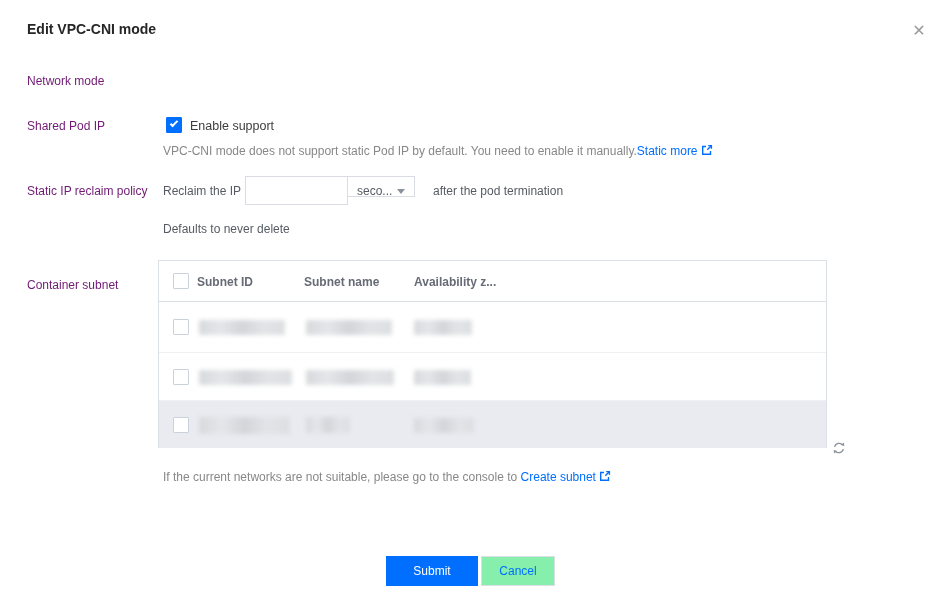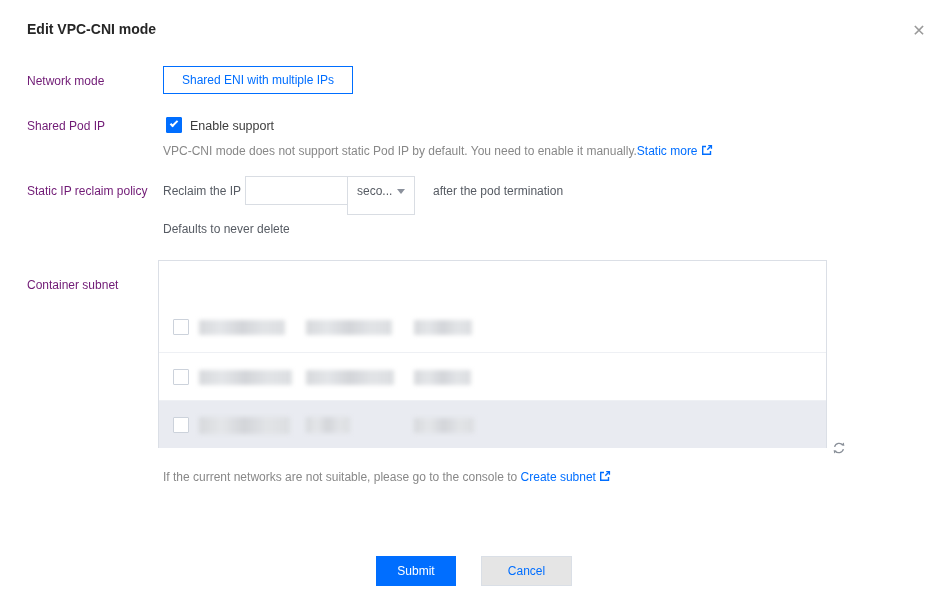--- a/index.html
+++ b/index.html
@@ -26,21 +26,21 @@
   .enable-label { position:absolute; left:190px; top:119px; font-size:12.5px; color:#3d3d3d; }
 
   .desc-line { position:absolute; left:163px; top:144px; font-size:12px; color:#888; white-space:nowrap; }
   .link { color:#006eff; cursor:pointer; text-decoration:none; }
   .ext-icon { display:inline-block; vertical-align:-1px; margin-left:3px; }
 
   .inline-text { position:absolute; font-size:12px; color:#565b63; }
 
   .num-input { position:absolute; left:245px; top:176px; width:103px; height:29px;
                border:1px solid #d9dde3; background:#fff; font-size:12px; padding:0 6px; color:#333; outline:none; }
-  .unit-select { position:absolute; left:347px; top:176px; width:68px; height:39px;
+  .unit-select { position:absolute; left:347px; top:176px; width:68px; height:21px;
                  border:1px solid #d9dde3; background:#fff; cursor:pointer;padding-left:10px; }
   .unit-select .val { position:absolute; left:9px; top:7px; font-size:12px; color:#565b63; }
   .unit-select .arrow { position:absolute; right:9px; top:12px; width:0; height:0;
                  border-left:4px solid transparent; border-right:4px solid transparent;
                  border-top:5px solid #8b919c; }
 
   .subnet-table { position:absolute; left:158px; top:260px; width:669px; height:188px;
                   border:1px solid #dbdfe6; background:#fff; }
   .thead { position:absolute; left:0; top:0; width:100%; height:41px; border-bottom:1px solid #dbdfe6; }
   .th { position:absolute; top:14px; font-size:12px; font-weight:bold; color:#666b75; white-space:nowrap; }
@@ -49,33 +49,32 @@
   .trow.r2 { top:91px; height:48px; border-top:1px solid #eef0f4; }
   .trow.r3 { top:139px; height:48px; border-top:1px solid #eef0f4; background:#e9ebf1; }
   .blur-block { position:absolute; height:15px; border-radius:1px; filter:blur(2px);
       background:linear-gradient(90deg,#d7d9dc 0%,#e4e6e9 25%,#d3d5d9 50%,#e2e4e7 75%,#dcdee1 100%); }
 
   .refresh-btn { position:absolute; left:831px; top:440px; width:18px; height:18px; cursor:pointer; }
 
   .notes { position:absolute; left:163px; top:468px; font-size:12px; color:#888; line-height:19.5px; white-space:nowrap; }
 
   .btn { position:absolute; top:556px; height:30px; font-size:12px; text-align:center; line-height:28px; cursor:pointer; }
-  .btn-submit { left:376px; width:80px; background:#006eff; border:1px solid #006eff; color:#fff; }
-  .btn-cancel { left:481px; width:91px; background:#e5e5e5; border:1px solid #dadfe6; color:#006eff; }
+  .btn-submit { left:386px; width:92px; background:#006eff; border:1px solid #006eff; color:#fff; }
+  .btn-cancel { left:481px; width:74px; background:#86efac; border:1px solid #dadfe6; color:#006eff; }
 </style>
 </head>
 <body>
 
 <div class="dialog">
 
   <div class="title">Edit VPC-CNI mode</div>
   <div class="close-btn">✕</div>
 
   <div class="field-label" style="top:74px;">Network mode</div>
-  <div class="mode-btn">Shared ENI with multiple IPs</div>
 
   <div class="field-label" style="top:119px;">Shared Pod IP</div>
   <div class="checkbox checked" style="left:166px; top:117px;">
     <span class="tick"></span>
   </div>
   <div class="enable-label">Enable support</div>
   <div class="desc-line"><span>VPC-CNI mode does not support static Pod IP by default. You need to enable it manually.</span><span class="link">Static more</span><span class="ext-icon"><svg width="12" height="12" viewBox="0 0 12 12">
           <path d="M5 2.5H1.7v7.8h7.8V7" fill="none" stroke="#006eff" stroke-width="1.4"></path>
           <path d="M7.2 1.6h3.2v3.2" fill="none" stroke="#006eff" stroke-width="1.4"></path>
           <path d="M10.2 1.8L6.3 5.7" fill="none" stroke="#006eff" stroke-width="1.4"></path>
@@ -87,20 +86,26 @@
   <div class="unit-select">
     <span class="val">seco...</span>
     <span class="arrow"></span>
   </div>
   <div class="inline-text" style="left:433px; top:184px;">after the pod termination</div>
   <div class="inline-text" style="left:163px; top:222px;">Defaults to never delete</div>
 
   <div class="field-label" style="top:263px;margin-top:15px;">Container subnet</div>
 
   <div class="subnet-table">
+    <div class="thead">
+      <div class="checkbox empty" style="left:14px; top:12px;"></div>
+      <div class="th" style="left:38px;">Subnet ID</div>
+      <div class="th" style="left:145px;">Subnet name</div>
+      <div class="th" style="left:255px;">Availability z...</div>
+    </div>
 
     <div class="trow r1">
       <div class="checkbox empty" style="left:14px; top:17px;"></div>
       <div class="blur-block" style="left:40px;  top:18px; width:86px;"></div>
       <div class="blur-block" style="left:147px; top:18px; width:86px;"></div>
       <div class="blur-block" style="left:255px; top:18px; width:58px;"></div>
     </div>
 
     <div class="trow r2">
       <div class="checkbox empty" style="left:14px; top:16px;"></div>

